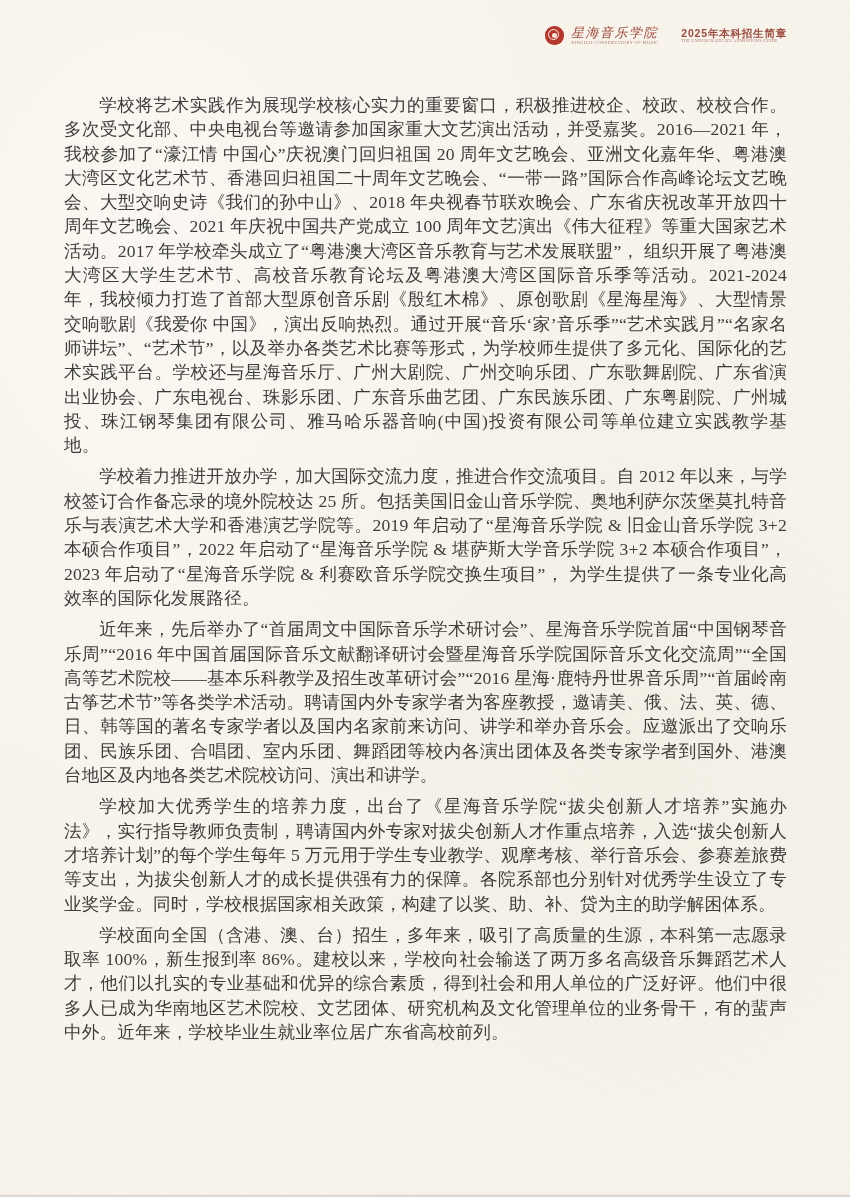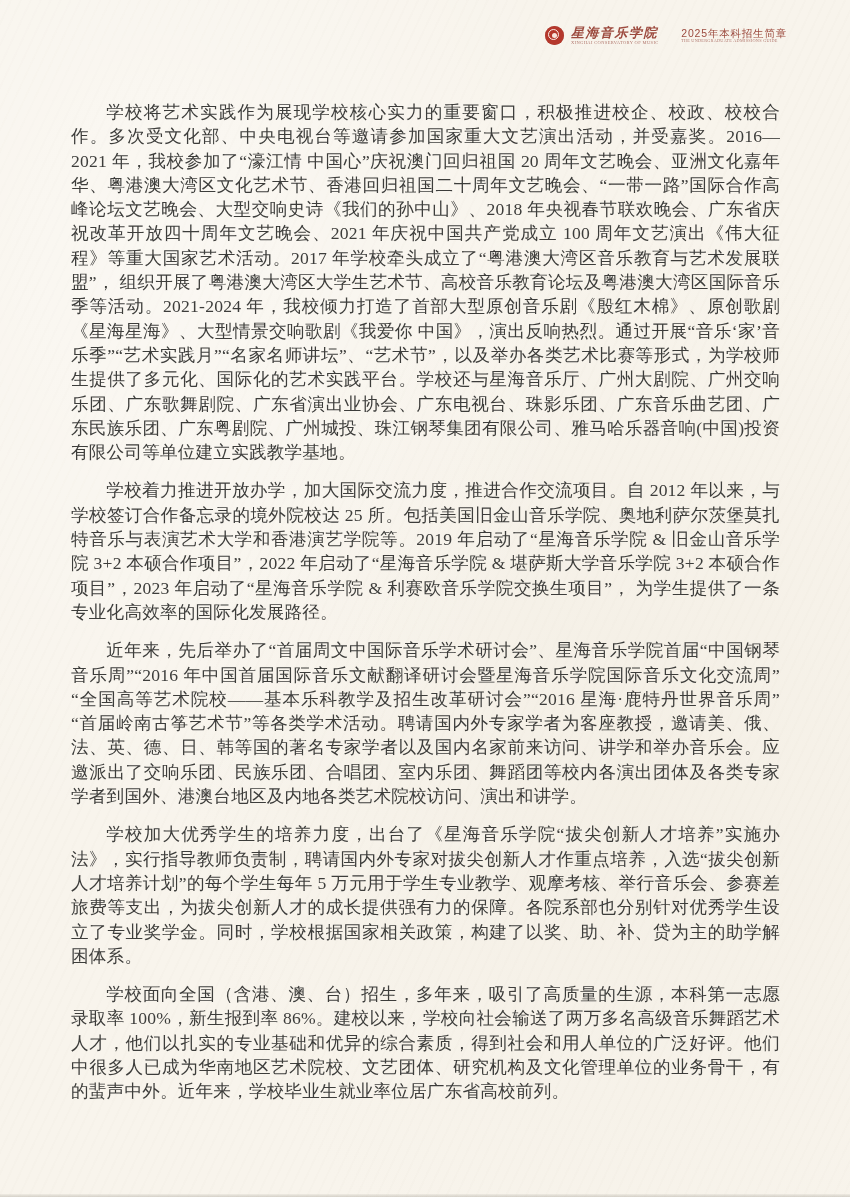--- a/index.html
+++ b/index.html
@@ -18,33 +18,33 @@
 
   
   .header{position:absolute;top:26px;right:55px;display:flex;align-items:center;gap:7px;}
   .seal{width:19px;height:19px;border-radius:50%;
     background:var(--seal-red,#b5382c);position:relative;flex:0 0 auto;box-shadow:0 0 0.5px rgba(120,30,20,.6);}
   .seal::before{content:"";position:absolute;left:3px;top:3px;width:11px;height:11px;
     border:1.2px solid rgba(255,248,240,.95);border-radius:50%;box-sizing:border-box;}
   .seal::after{content:"";position:absolute;left:7px;top:7px;width:5px;height:5px;
     background:rgba(255,248,240,.9);border-radius:50%;}
   .brand-text{display:flex;flex-direction:column;line-height:1.05;}
-  .brand-cn{font-size:13px;font-weight:bold;font-style:italic;letter-spacing:1.5px;
+  .brand-cn{font-size:13px;font-weight:normal;font-style:italic;letter-spacing:1.5px;
     color:var(--accent-red,#9c4a3e);font-family:"DejaVu Serif","Liberation Serif",serif;}
   .brand-en{font-size:5px;letter-spacing:.4px;color:var(--accent-soft,#b0766c);transform:scale(.9);transform-origin:left top;}
   .doc-title{display:flex;flex-direction:column;line-height:1.15;margin-left:6px;}
-  .title-cn{font-size:10.5px;font-weight:normal;letter-spacing:.8px;
+  .title-cn{font-size:10.5px;font-weight:bold;letter-spacing:.8px;
     color:var(--accent-red,#9c4a3e);font-family:"Liberation Sans","DejaVu Sans",sans-serif;}
   .title-en{font-size:5px;letter-spacing:.3px;color:var(--accent-soft,#b0766c);transform:scale(.85);transform-origin:left top;}
 
   
   .content{position:absolute;left:57px;top:86px;width:737px;
     color:var(--text-color,#3d3d3b);font-size:17.6px;line-height:24.3px;
     text-align:justify;letter-spacing:.2px;}
-  .content p{margin:14px;text-indent:2em;}
+  .content p{margin:7px;text-indent:2em;}
 
   
   .footer{position:absolute;left:0;top:1133px;width:100%;text-align:center;}
   .page-number{color:var(--pagenum-red,#a04440);font-size:15px;font-weight:600;
     letter-spacing:1px;font-family:"Liberation Serif","DejaVu Serif",serif;}
 </style>
 </head>
 <body>
 
 <div class="page">

